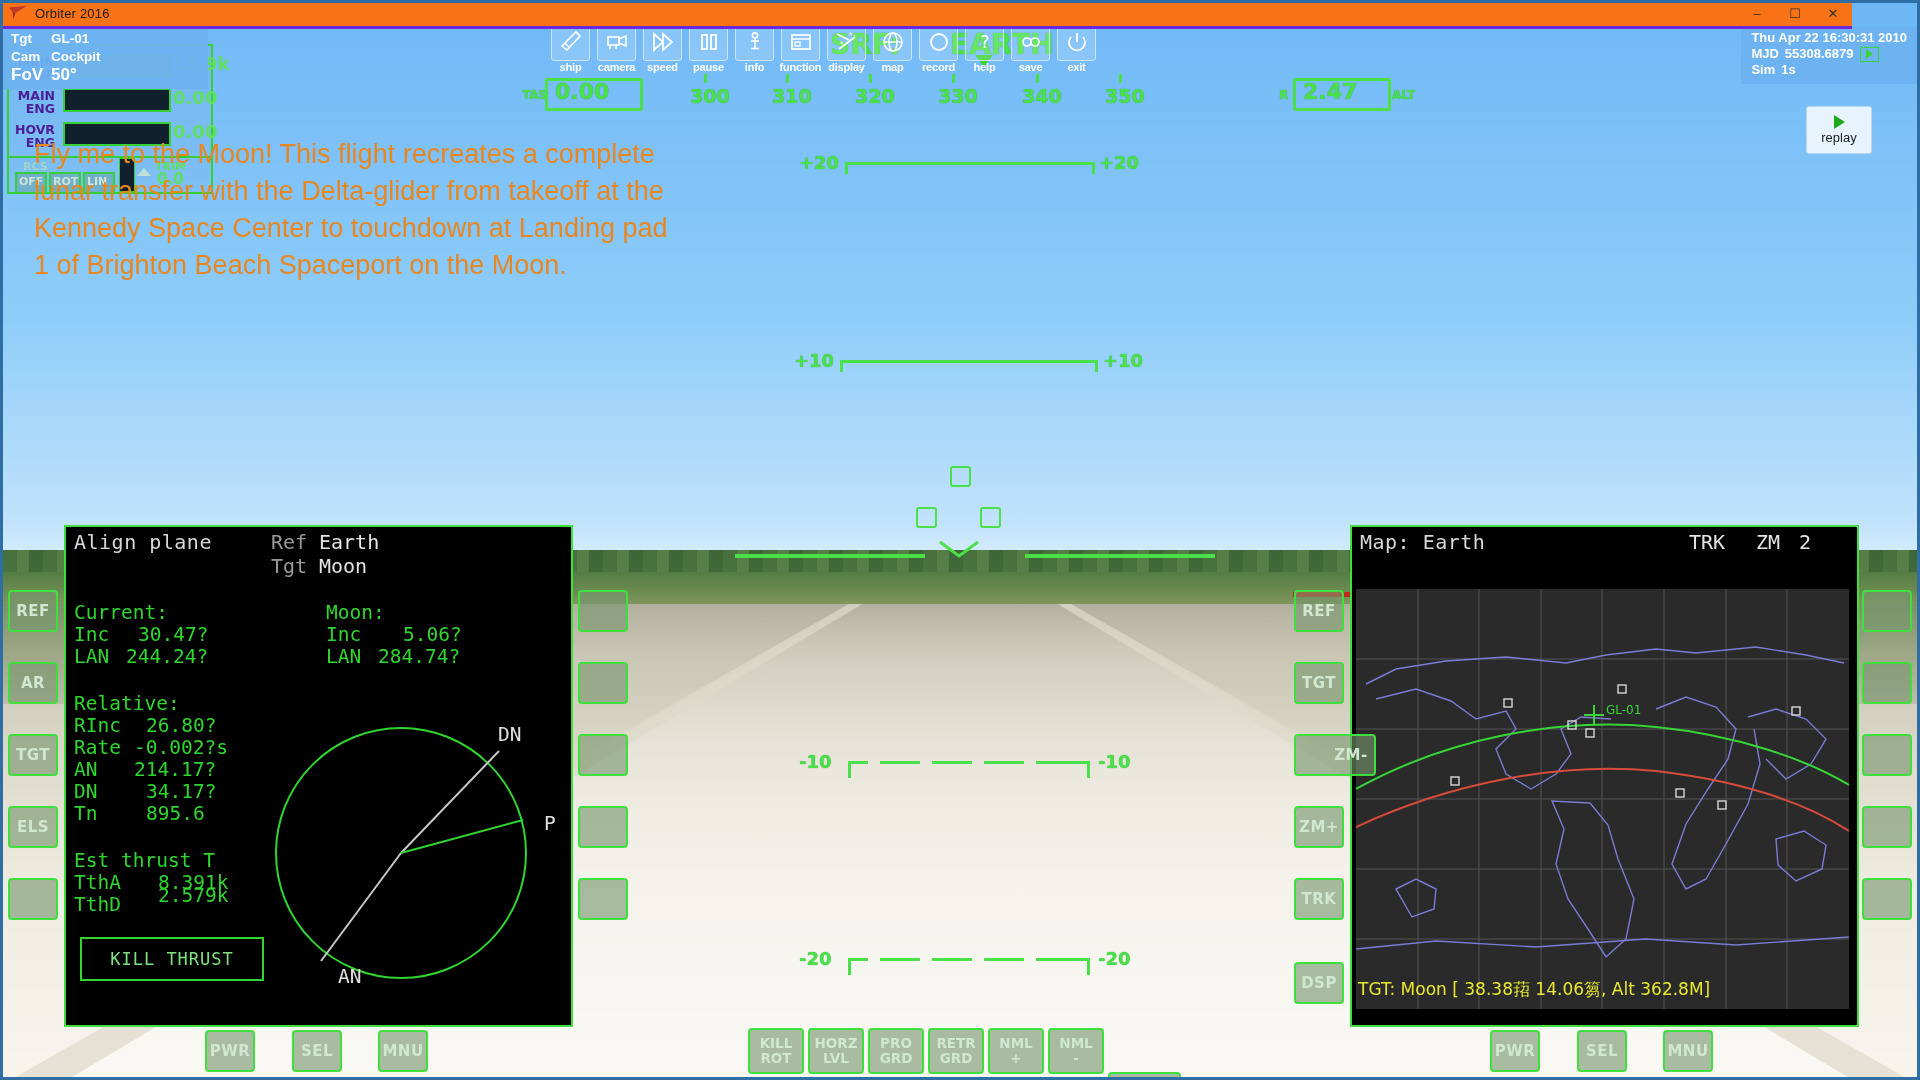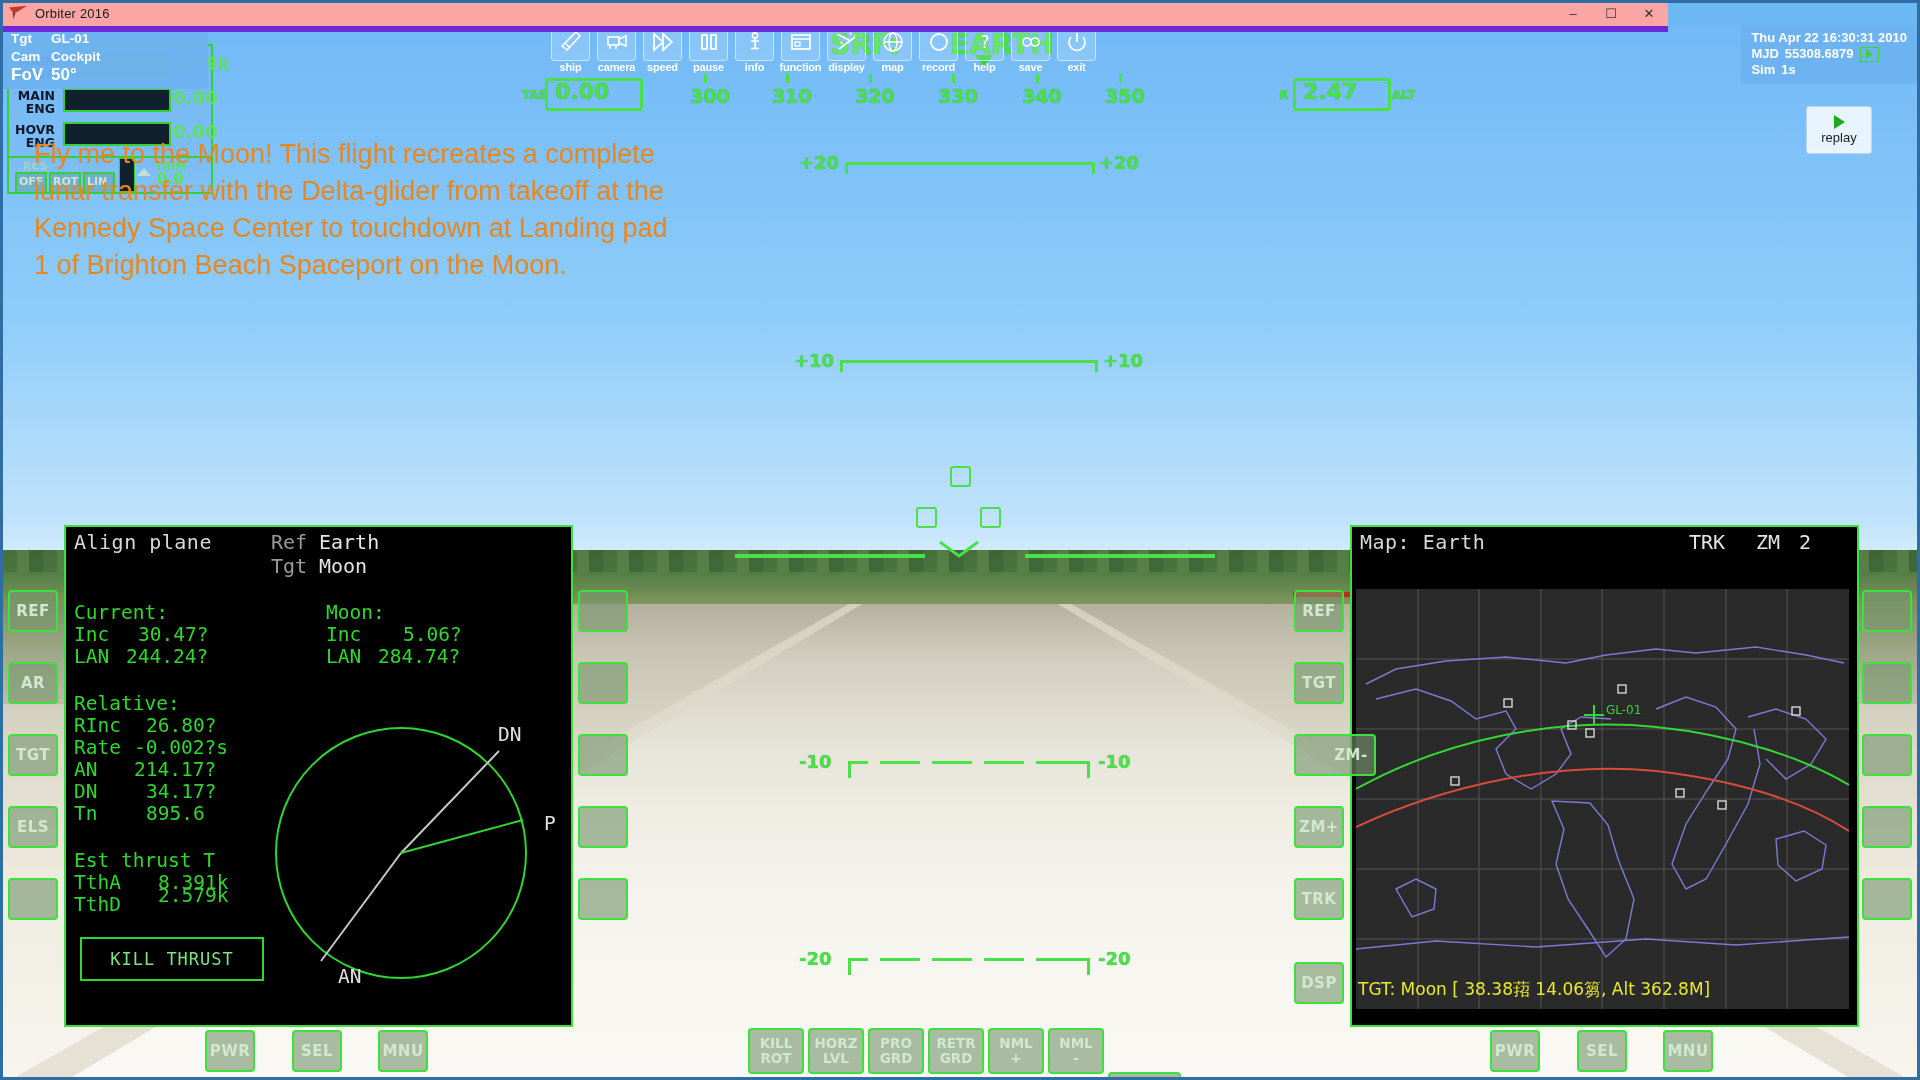--- a/index.html
+++ b/index.html
@@ -2,22 +2,22 @@
 <html><head>
 <meta charset="utf-8">
 <style>
   html,body{margin:0;padding:0;}
   body{
     width:1920px;height:1080px;overflow:hidden;position:relative;
     font-family:"Liberation Sans",sans-serif;background:#6cb8f5;
   }
   
   #titlebar{
-    position:absolute;left:0;top:0;width:1668px;height:26px;background:#fca5a5;
-    border-bottom:6px solid #6d28d9;display:flex;align-items:center;z-index:90;
+    position:absolute;left:0;top:0;width:1852px;height:26px;background:#f97316;
+    border-bottom:3px solid #6d28d9;display:flex;align-items:center;z-index:90;
   }
   #titlebar .tb-icon{width:22px;height:18px;margin:0 6px 0 7px;flex:0 0 auto;}
   #titlebar .tb-title{font-size:13px;color:#1a1a1a;letter-spacing:.2px;}
   .win-btns{margin-left:auto;display:flex;height:26px;}
   .win-btn{width:38px;height:26px;display:flex;align-items:center;justify-content:center;
            font-size:13px;color:#333;}
   #winframe{position:absolute;left:0;top:0;width:1920px;height:1080px;
             border:3px solid #2f6ea5;box-sizing:border-box;pointer-events:none;z-index:95;}
 
   
@@ -55,21 +55,21 @@
   .hdg-num{font-size:19px;}
   .hdg-tick{width:3px;height:9px;}
 
   
   .pl-seg{height:3px;}
   .pl-lbl{font-size:18px;}
 
   
   #gaugepanel{position:absolute;left:7px;top:44px;width:206px;height:150px;z-index:32;}
   .gp-frame{position:absolute;inset:0;border:2px solid #35d035;background:rgba(120,180,235,.30);}
-  .gp-lbl{position:absolute;color:#0f172a;font-size:12.5px;font-weight:bold;line-height:12px;
+  .gp-lbl{position:absolute;color:#4c1d95;font-size:12.5px;font-weight:bold;line-height:12px;
           font-family:"DejaVu Sans",sans-serif;text-align:right;width:42px;}
   .gp-bar{position:absolute;border:2px solid #35d035;height:20px;}
   .gp-bar.filled{background:#71a86c;}
   .gp-bar.empty{background:#10202c;}
   .gp-val{position:absolute;color:#5fe05f;font-size:18px;font-weight:bold;
           font-family:"DejaVu Sans",sans-serif;}
   .gp-rcsrow{position:absolute;left:2px;top:112px;width:202px;height:36px;border-top:2px solid #35d035;}
   .gp-sm{position:absolute;border:2px solid #35d035;background:rgba(90,150,120,.35);}
   .gp-smtxt{position:absolute;color:#9fd4c8;font-size:11px;font-weight:bold;
             font-family:"DejaVu Sans",sans-serif;text-align:right;}

